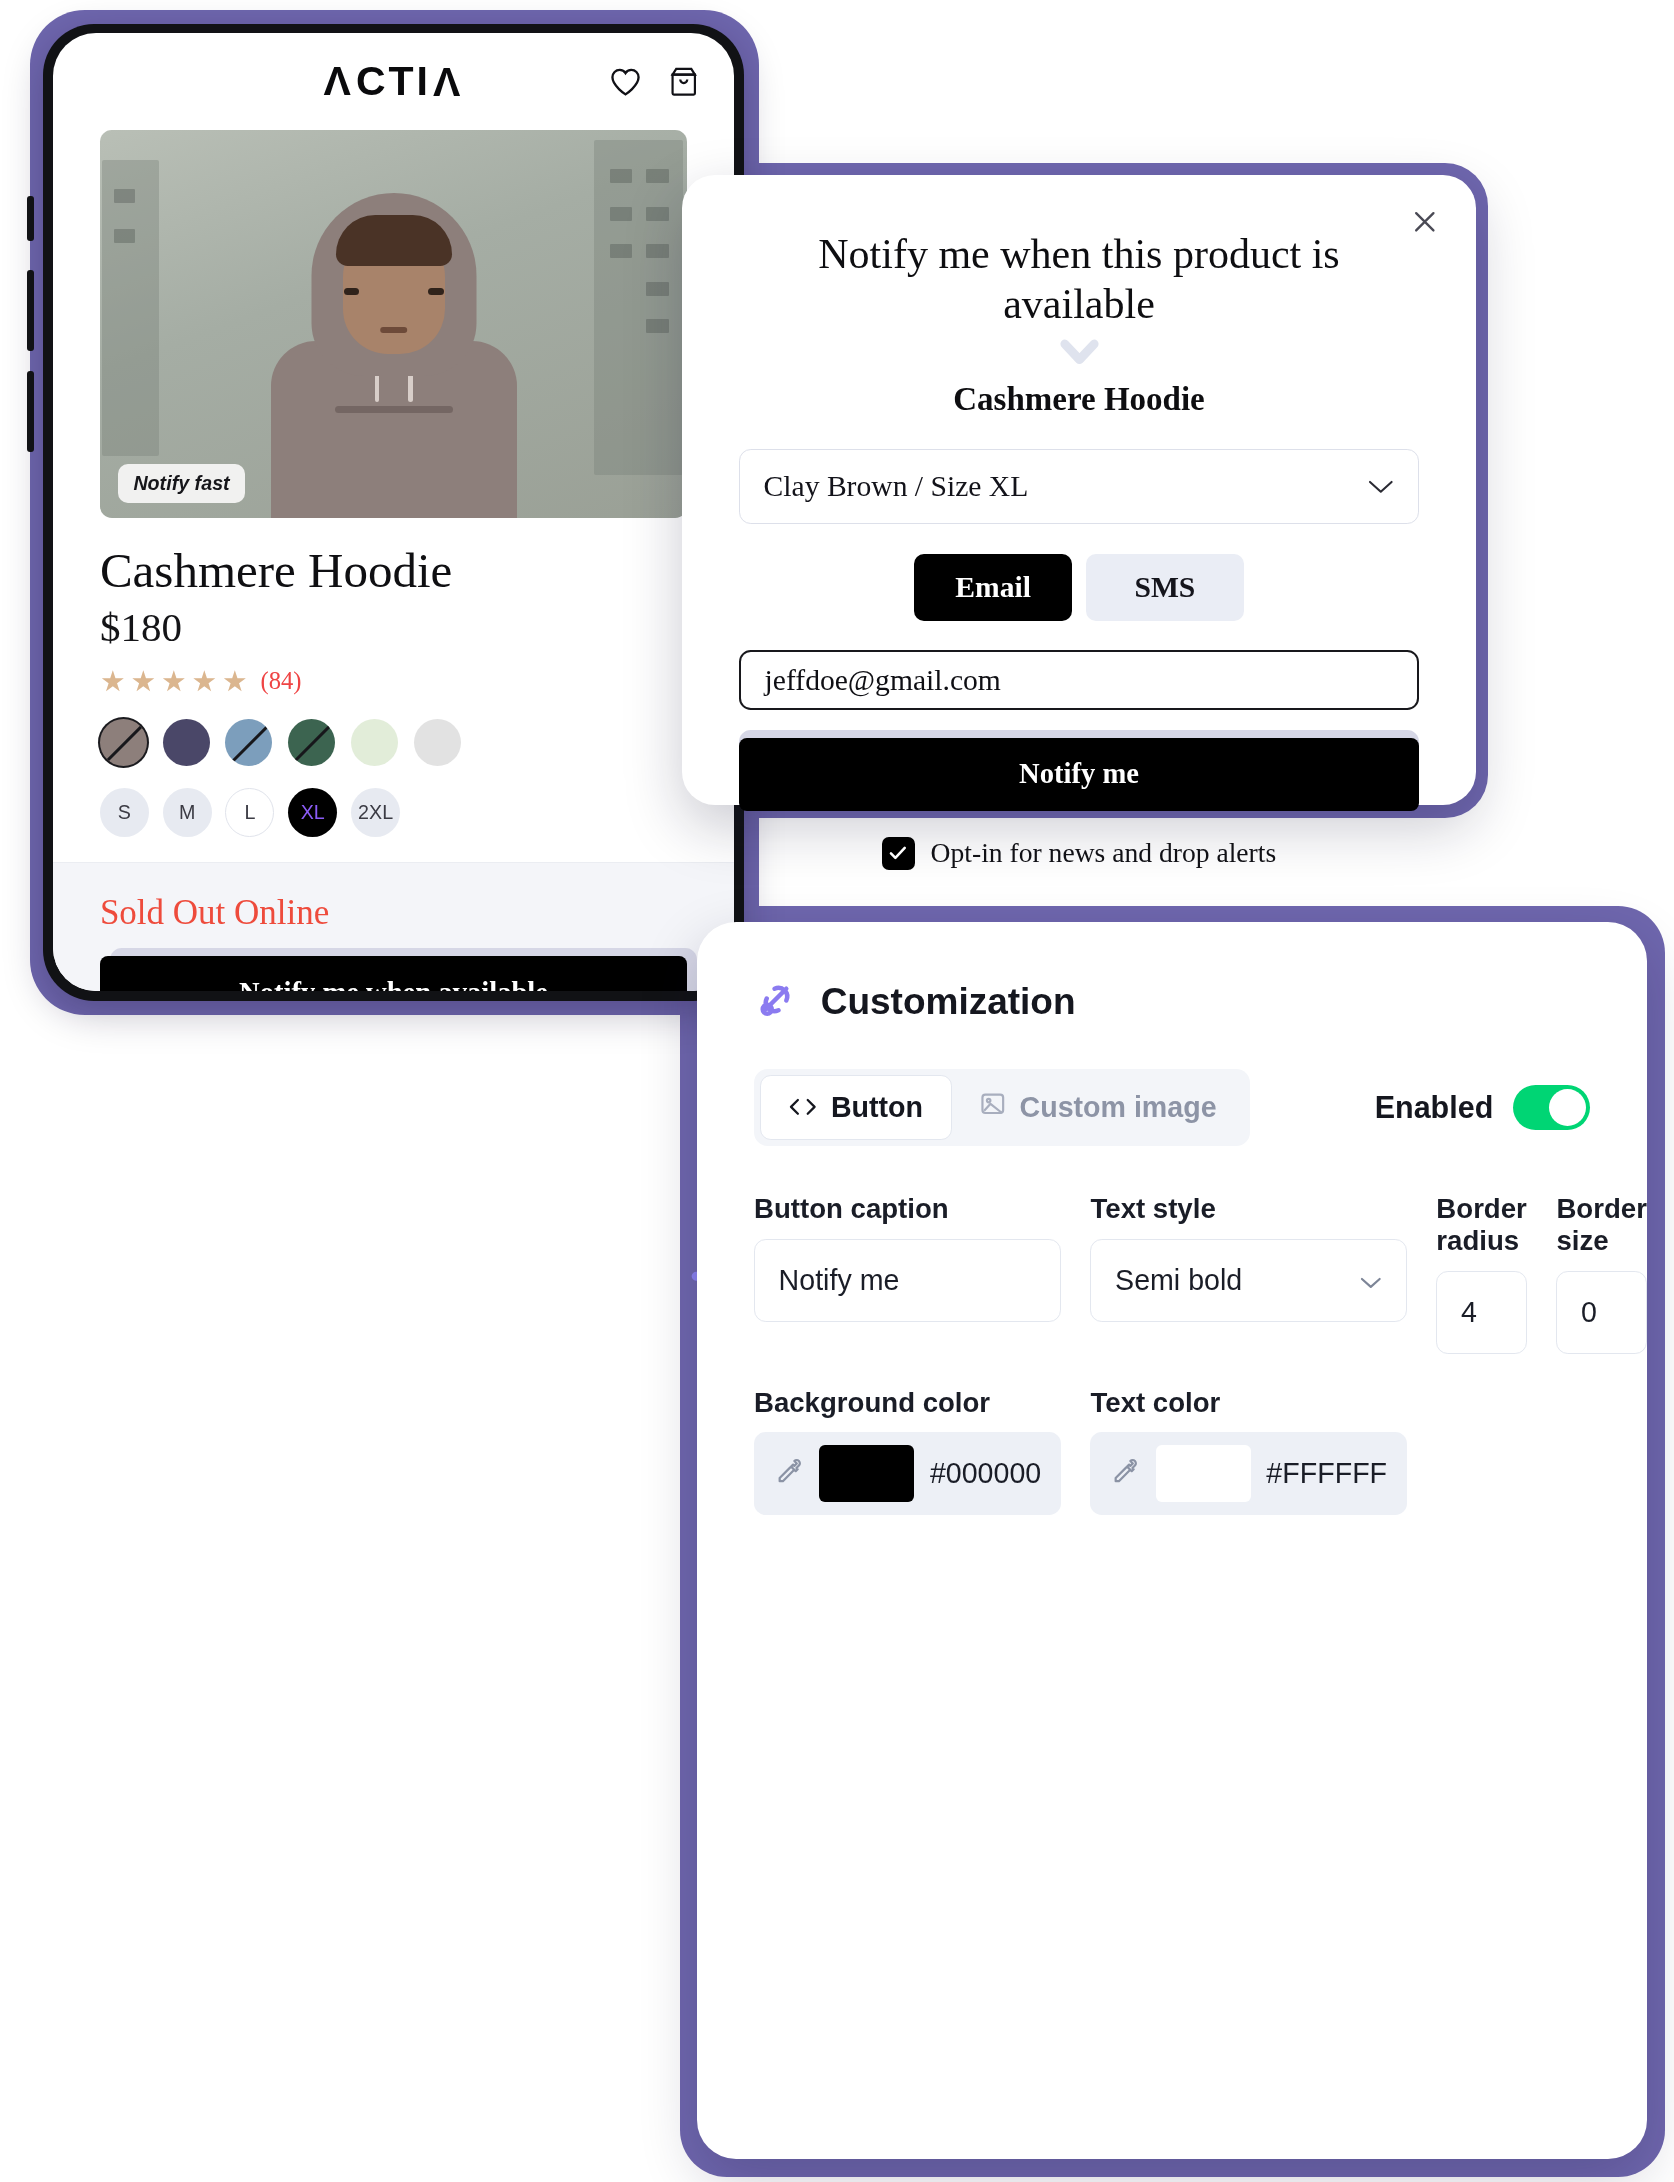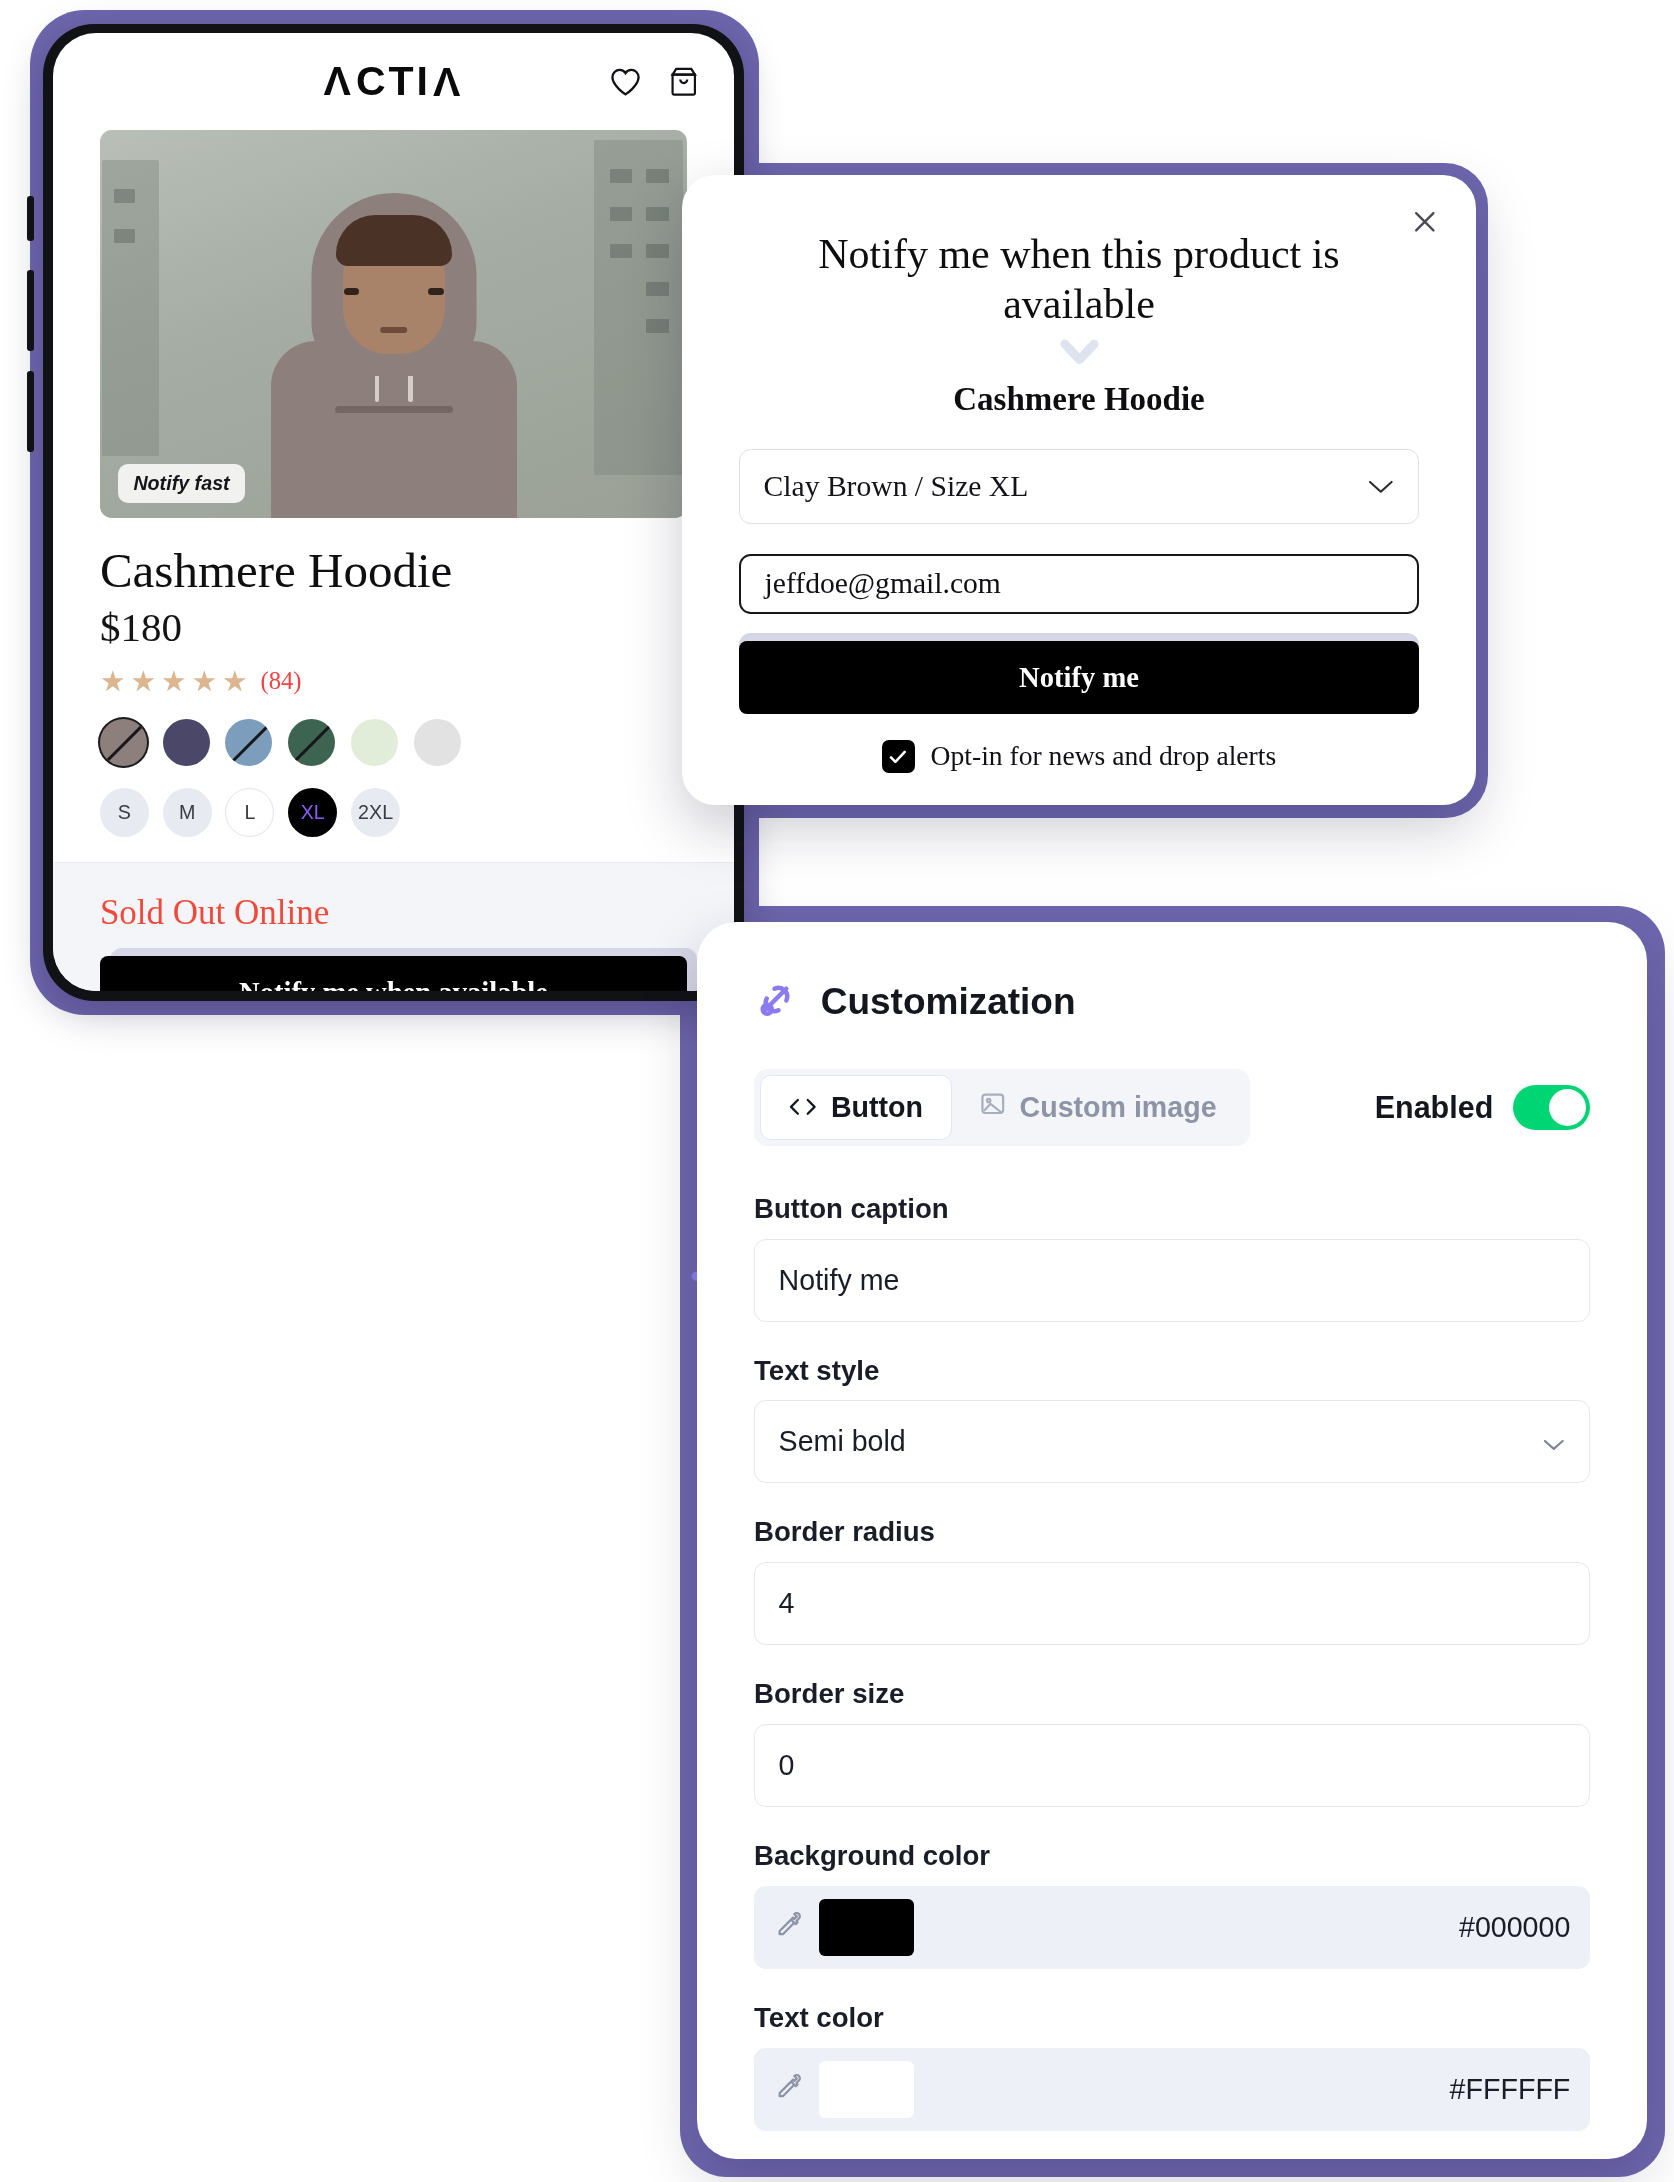--- a/index.html
+++ b/index.html
@@ -308,21 +308,21 @@
   .toggle {
     width: 77px; height: 45px; border-radius: 22.7px; background: #00D574;
     position: relative; border: none;
   }
   .toggle .knob {
     position: absolute; right: 3.9px; top: 3.9px;
     width: 37px; height: 37px; border-radius: 50%; background: #fff;
   }
 
   .field-grid {
-    display: grid; grid-template-columns: 1fr;
+    display: grid; grid-template-columns: 1fr 1fr 1fr 1fr;
     column-gap: 29.6px; row-gap: 33px;
     margin-top: 47px;
   }
   .field-label { font-size: 27.6px; font-weight: 700; color: #1A1D27; margin-bottom: 13.8px; }
   .field-input {
     width: 100%; height: 83px;
     border: 1px solid #E3E7EF; border-radius: 11.8px;
     background: #fff;
     display: flex; align-items: center; justify-content: space-between;
     padding: 0 23.6px;
@@ -484,20 +484,24 @@
 
     <div class="variant-select">
       <span>Clay Brown / Size XL</span>
       <span>
         <svg width="27.6" height="17.7" viewBox="0 0 28 18" fill="none" stroke="#2A2A33" stroke-width="2.1" stroke-linecap="round" stroke-linejoin="round">
           <path d="M3 4 L14 14 L25 4"></path>
         </svg>
       </span>
     </div>
 
+    <div class="channel-row">
+      <button class="channel active">Email</button>
+      <button class="channel idle">SMS</button>
+    </div>
 
     <div class="email-input">jeffdoe@gmail.com</div>
 
     <div class="modal-cta-wrap">
       <div class="modal-cta-shadow"></div>
       <button class="modal-cta">Notify me</button>
     </div>
 
     <div class="optin">
       <span class="checkbox">

